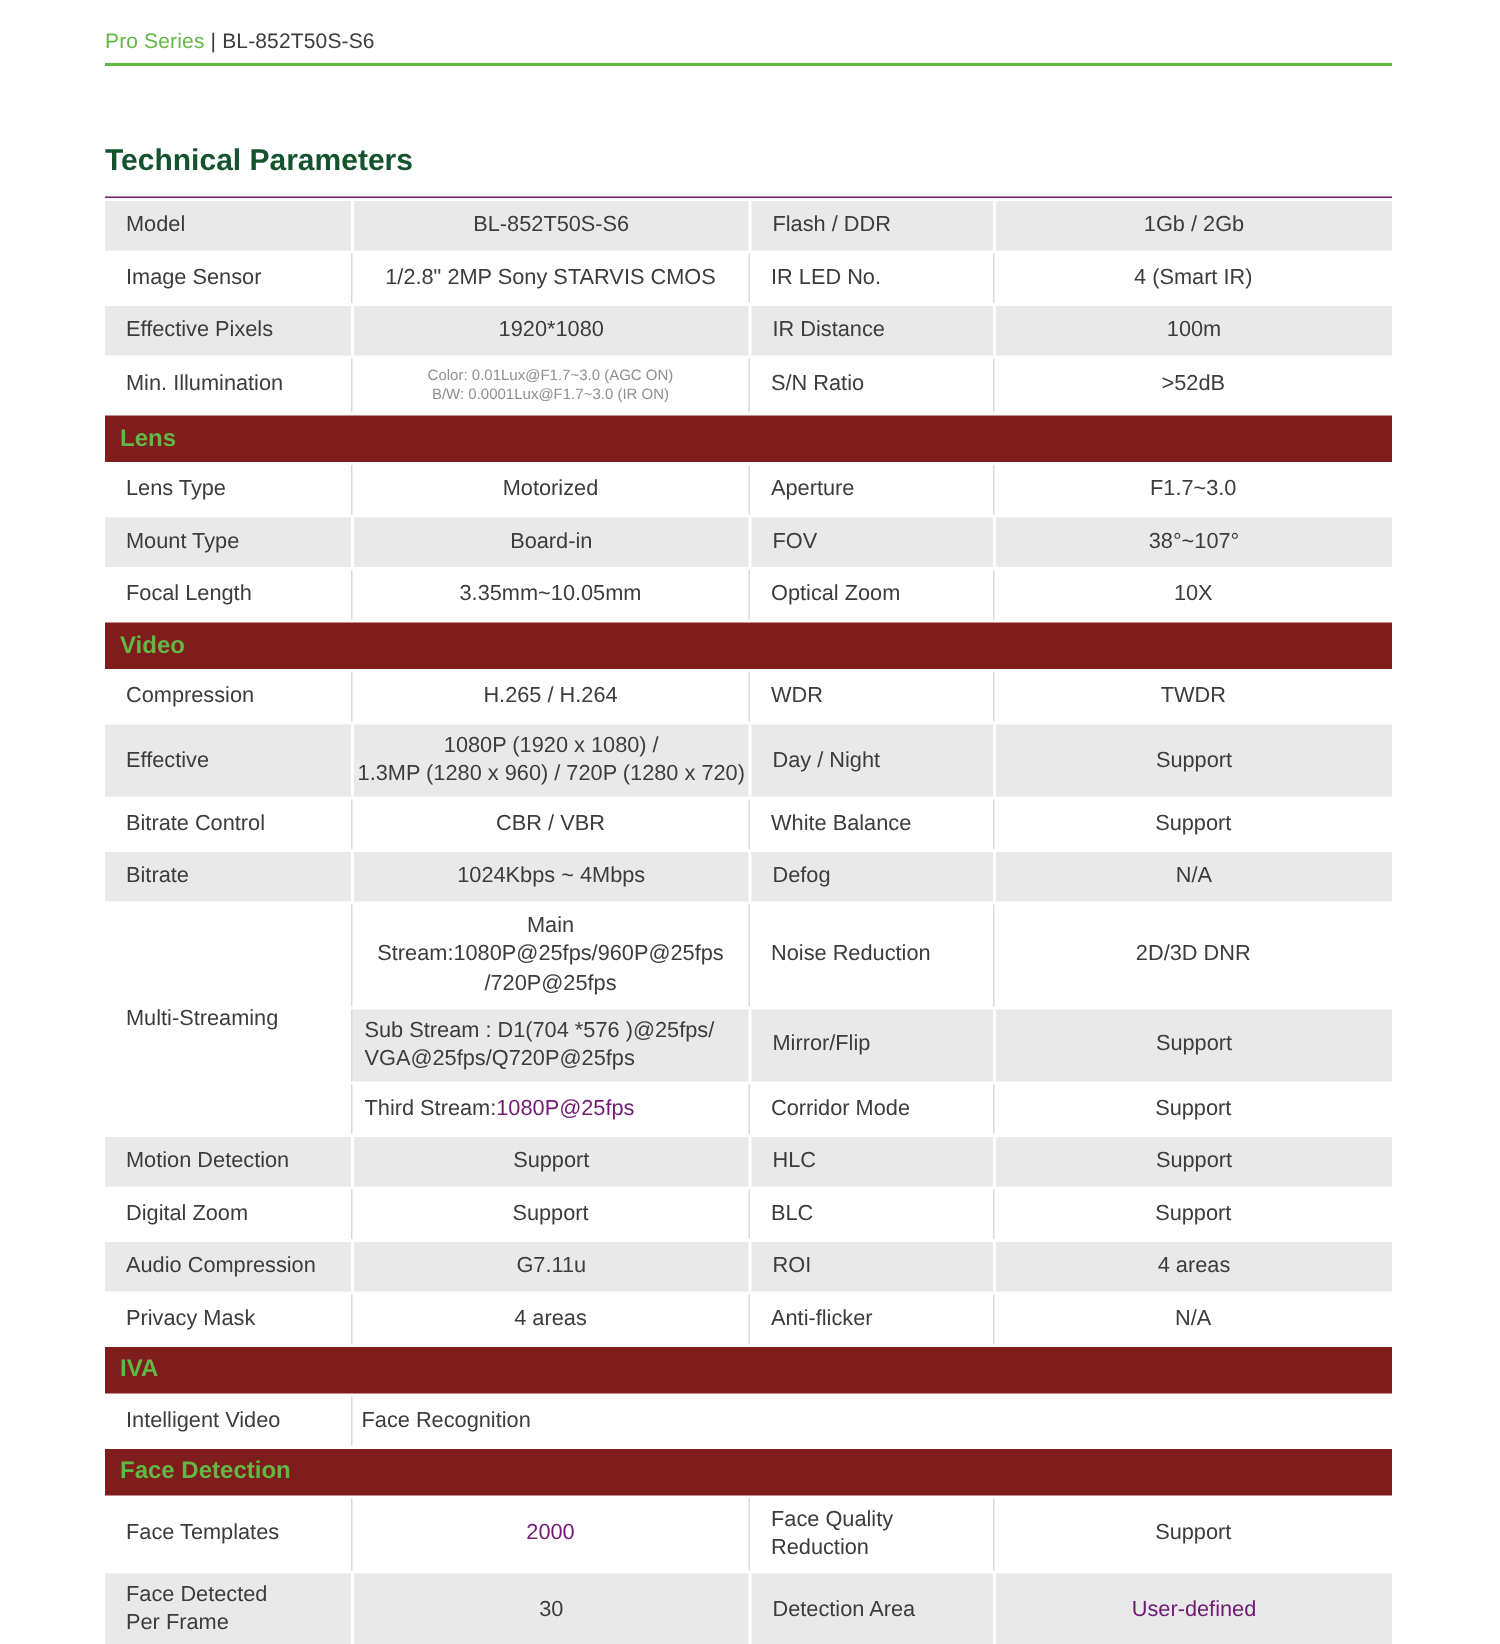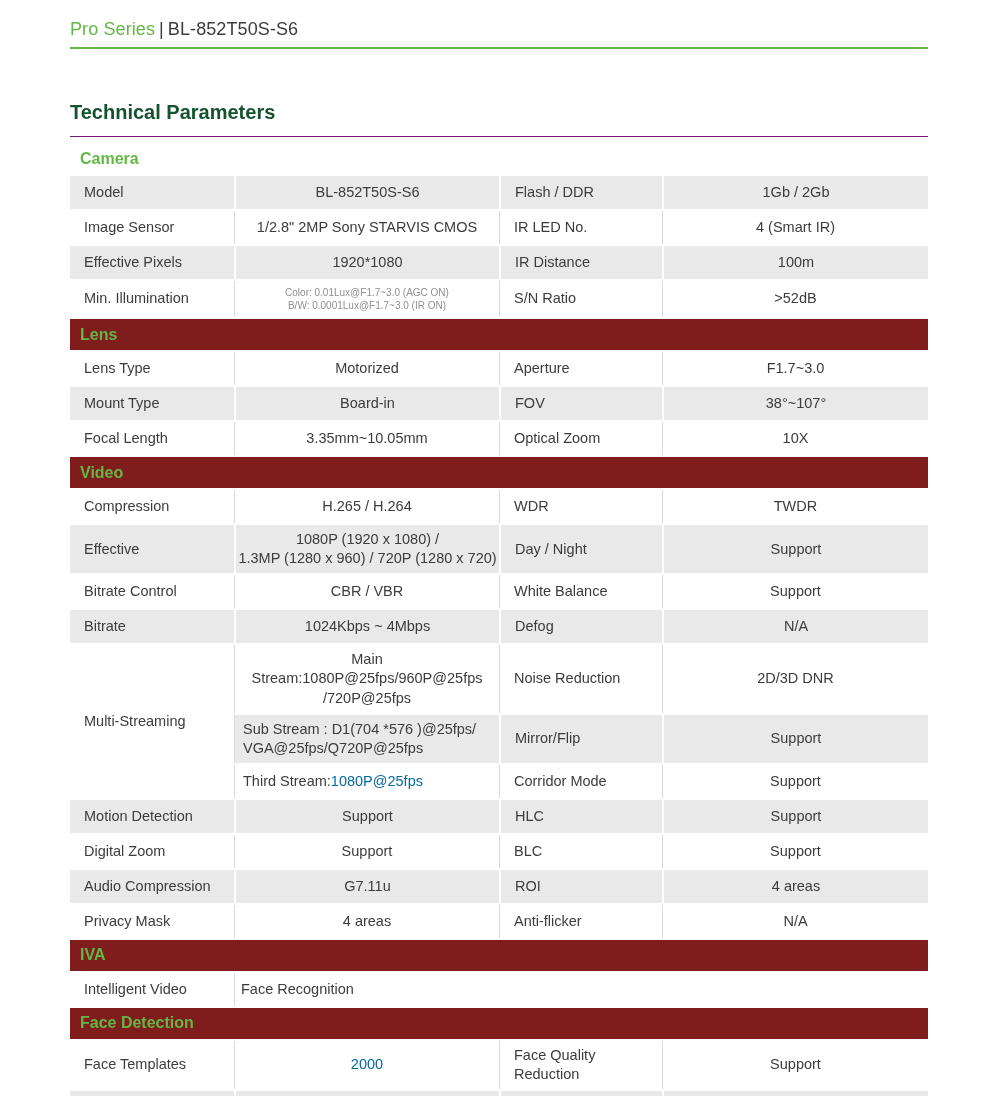--- a/index.html
+++ b/index.html
@@ -9,21 +9,21 @@
     font-family: "Liberation Sans", sans-serif;
     color: #3c3c3c;
     overflow: hidden;
   }
   .page { margin-left: 70px; width: 858px; }
 
   
   .doc-header {
     padding-top: 19px; padding-bottom: 7px;
     border-bottom: 2px solid #63b845;
-    font-size: 18px; letter-spacing: 0.1px;
+    font-size: 14px; letter-spacing: 0.1px;
   }
   .doc-header .series { color: #63b845; }
   .doc-header .sep { color: #3c3c3c; padding: 0 4px; }
   .doc-header .model { color: #3c3c3c; }
 
   
   .page-title {
     margin-top: 52px;
     font-size: 20px; font-weight: bold; color: #14532d;
     padding-bottom: 12px;
@@ -56,41 +56,38 @@
   td.lbl { text-align: left; padding-left: 14px; }
   td.val { text-align: center; }
   tr.g td { background: #e9e9e9; }
   tr.w td { background: #ffffff; }
   tr.g td + td { border-left: 2px solid #ffffff; }
   tr.w td + td { border-left: 1px solid #d9d9d9; }
   td.bl { border-left: 1px solid #d9d9d9 !important; }
   td.rspan { background: #ffffff !important; }
   td.left { text-align: left; padding-left: 8px; }
   td.tight { padding-left: 2px; padding-right: 2px; }
-  .muted, td.muted { color: #0369a1; }
+  .muted, td.muted { color: #701a75; }
   .line { display: block; }
   td.small .line { font-size: 10px; line-height: 13px; color: #8f8f8f; }
   .w2 { width: 253px; text-align: left; }
 </style>
 </head>
 <body>
 
 <div class="page">
 
   <div class="doc-header">
     <span class="series">Pro Series</span><span class="sep">|</span><span class="model">BL-852T50S-S6</span>
   </div>
 
   <div class="page-title">Technical Parameters</div>
 
   <div>
       <section>
-        <div class="band band-white">
-          <span>Camera</span>
-        </div>
         <table class="spec">
           <colgroup>
             <col style="width: 164px;">
             <col style="width: 265px;">
             <col style="width: 163px;">
             <col style="width: 266px;">
           </colgroup>
           <tbody>
             <tr class="g">
               <td class="lbl">Model</td>

